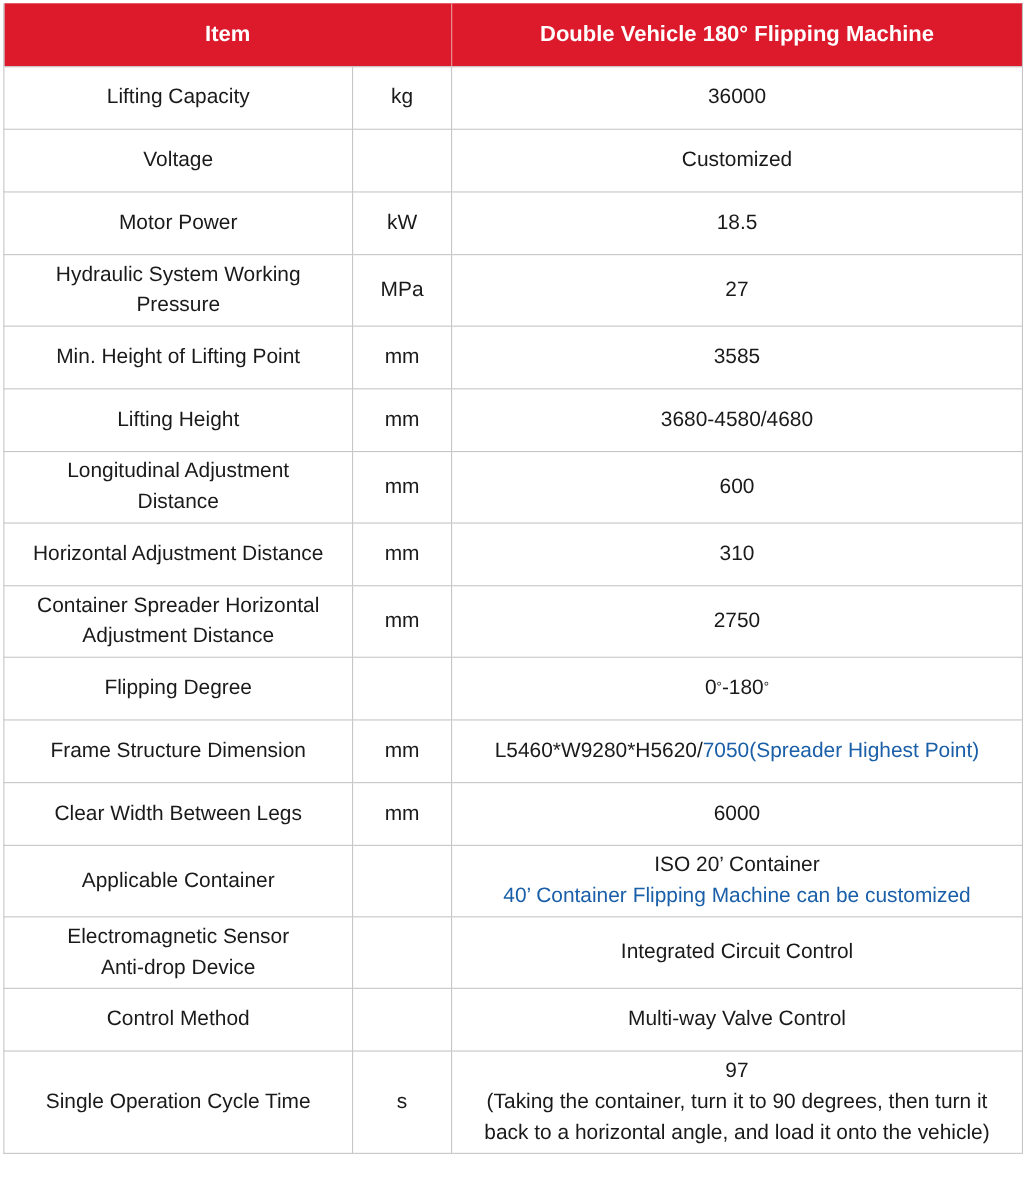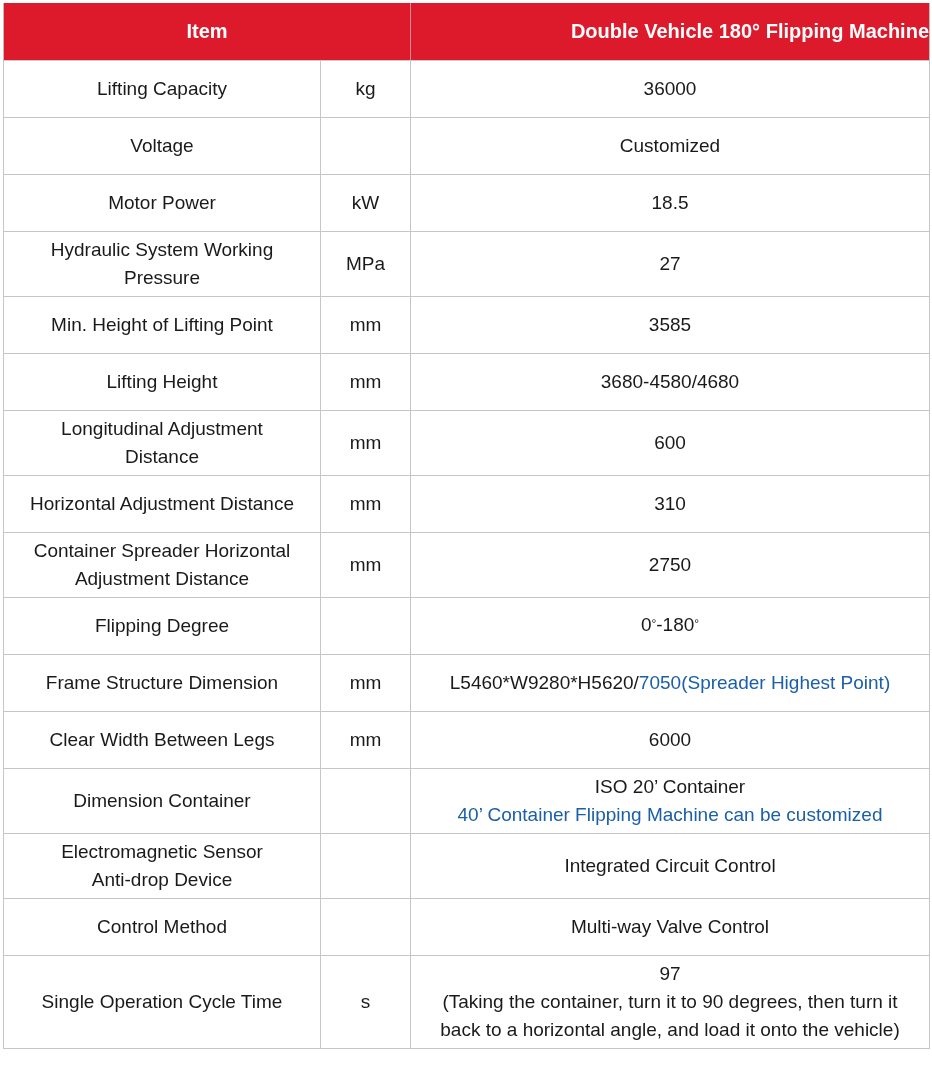--- a/index.html
+++ b/index.html
@@ -33,21 +33,21 @@
       font-size: 20px;
       height: 57px;
       padding: 0;
       text-align: center;
       vertical-align: middle;
       border-left: 1px solid #e88a93;
       border-right: 1px solid #e88a93;
       border-bottom: 1px solid #c9c9c9;
     }
     .spec-table th:first-child { border-left: 1px solid #bdbdbd; }
-    .spec-table th:last-child { border-right: 1px solid #bdbdbd; text-align: right; }
+    .spec-table th:last-child { border-right: 1px solid #bdbdbd; }
     .spec-table td {
       font-size: 19px;
       line-height: 28px;
       height: 57px;
       padding: 4px 4px;
       text-align: center;
       vertical-align: middle;
       border: 1px solid #c6c6c6;
       box-sizing: border-box;
     }
@@ -148,21 +148,21 @@
       <td><span>L5460*W9280*H5620/</span><span class="blue">7050(Spreader Highest Point)</span></td>
     </tr>
 
     <tr>
       <td>Clear Width Between Legs</td>
       <td>mm</td>
       <td>6000</td>
     </tr>
 
     <tr>
-      <td>Dimension Container</td>
+      <td>Applicable Container</td>
       <td></td>
       <td>
         <span class="block">ISO 20’ Container</span>
         <span class="block blue">40’ Container Flipping Machine can be customized</span>
       </td>
     </tr>
 
     <tr>
       <td>
         <span class="block">Electromagnetic Sensor</span>

